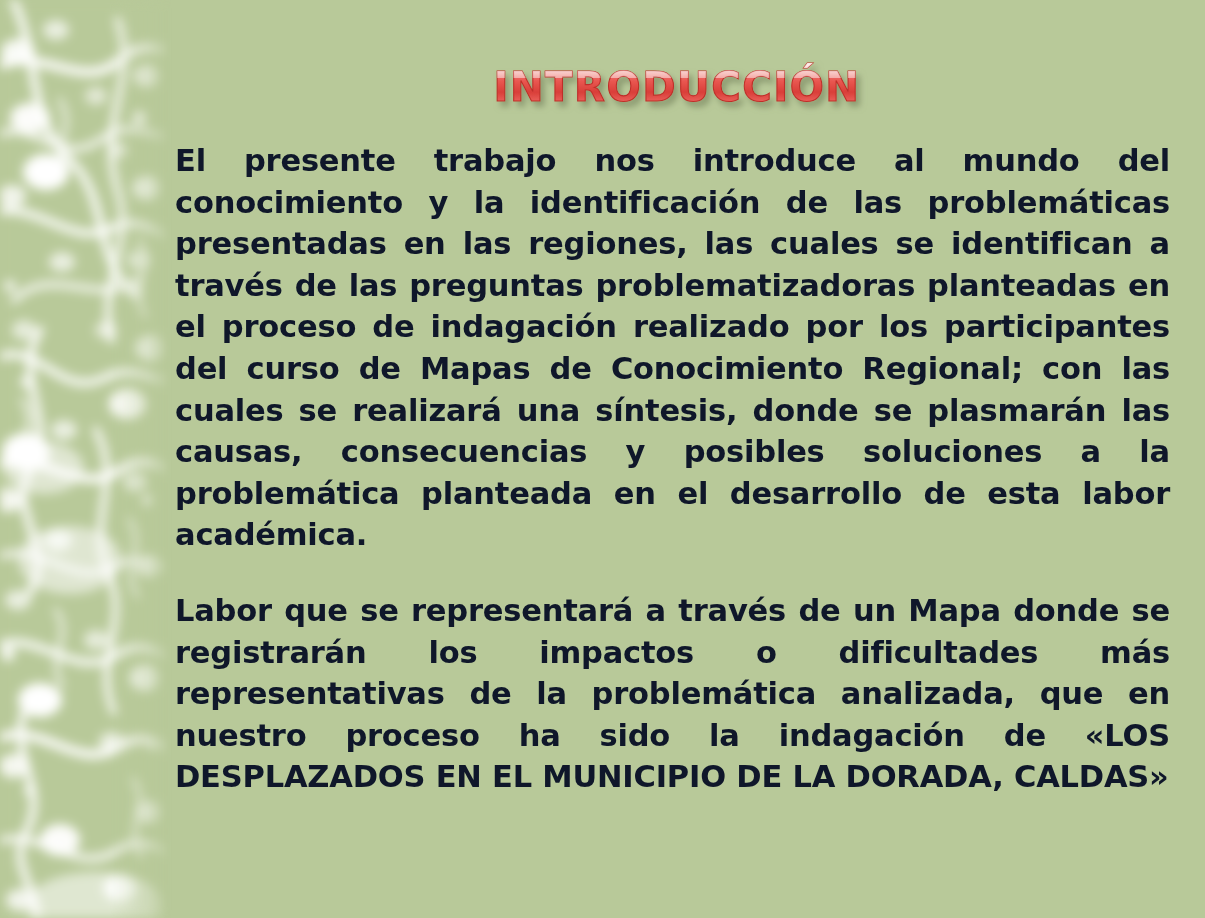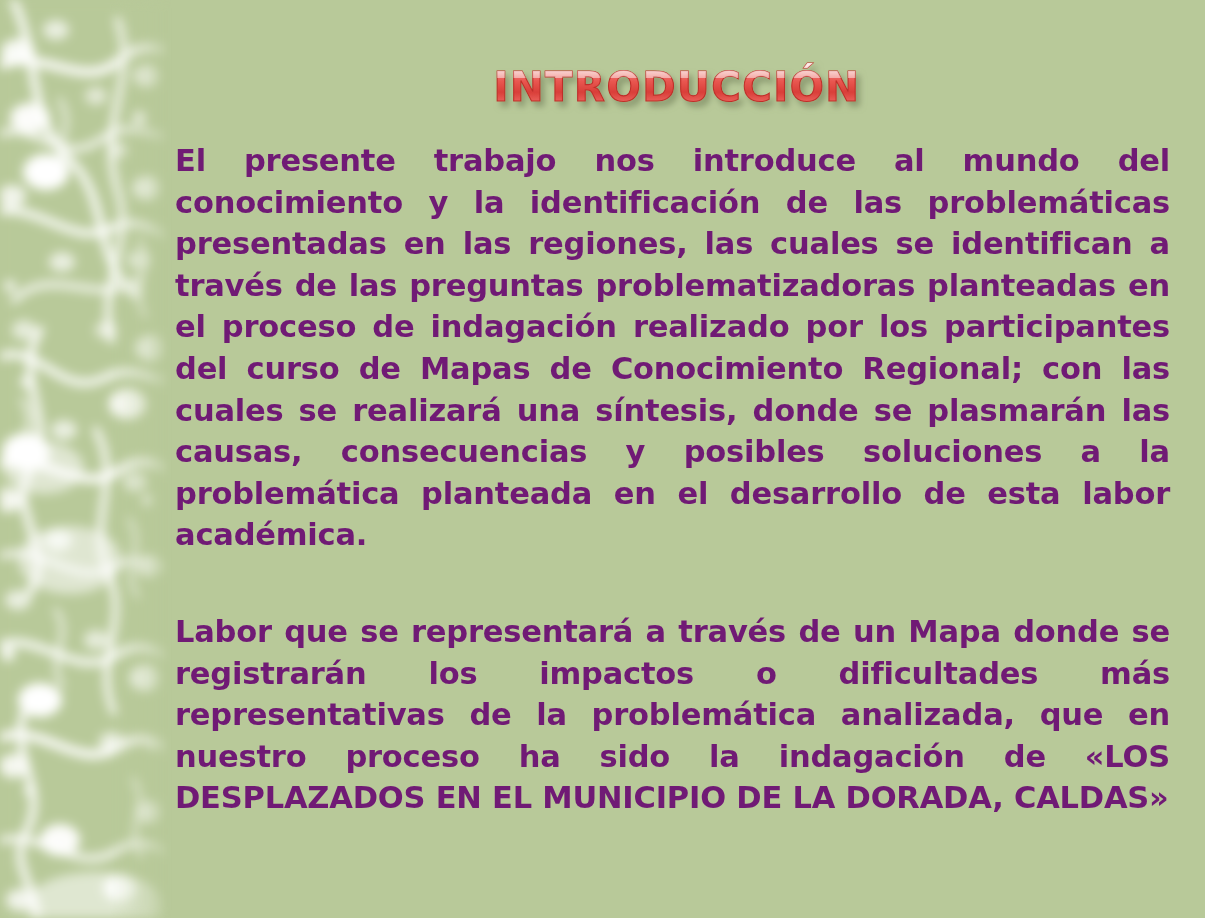--- a/index.html
+++ b/index.html
@@ -60,21 +60,21 @@
     font-size: 30.5px;
     line-height: 41.6px;
     letter-spacing: -0.2px;
     text-align: justify;
     text-justify: inter-word;
   }
   #body-copy p {
     margin: 0;
   }
   #body-copy p.spaced-before {
-    margin-top: 55px;
+    margin-top: 34px;
   }
   
   .para-inner { display: block; }
 </style>
 </head>
 <body>
 
 <div id="slide" style="background: rgb(184, 201, 153);">
 
   <div id="border-strip">
@@ -184,21 +184,21 @@
 
       <g filter="url(#wa-shadow)">
         <text id="title-text-main" x="505" y="53" text-anchor="middle" font-family="'DejaVu Sans', sans-serif" font-size="40.21" font-weight="bold" letter-spacing="1.5" fill="url(#wa-fill)" stroke="#bf2f2a" stroke-width="1.1">INTRODUCCIÓN</text>
       </g>
       <g clip-path="url(#gloss-clip)">
         <text id="title-text-gloss" x="505" y="53" text-anchor="middle" font-family="'DejaVu Sans', sans-serif" font-size="40.21" font-weight="bold" letter-spacing="1.5" fill="url(#wa-gloss)">INTRODUCCIÓN</text>
       </g>
     </svg>
   </div>
 
-  <div id="body-copy" style="color: #701a75;">
+  <div id="body-copy" style="color: #0f172a;">
     <p>
       <span class="para-inner">El presente trabajo nos introduce al mundo del conocimiento y la identificación de las problemáticas presentadas en las regiones, las cuales se identifican a través de las preguntas problematizadoras planteadas en el proceso de indagación realizado por los participantes del curso de Mapas de Conocimiento Regional; con las cuales se realizará una síntesis, donde se plasmarán las causas, consecuencias y posibles soluciones a la problemática planteada en el desarrollo de esta labor académica.</span>
     </p>
     <p class="spaced-before">
       <span class="para-inner">Labor que se representará a través de un Mapa donde se registrarán los impactos o dificultades más representativas de la problemática analizada, que en nuestro proceso ha sido la indagación de «LOS DESPLAZADOS EN EL MUNICIPIO DE LA DORADA, CALDAS»</span>
     </p>
   </div>
 
 </div>
 

